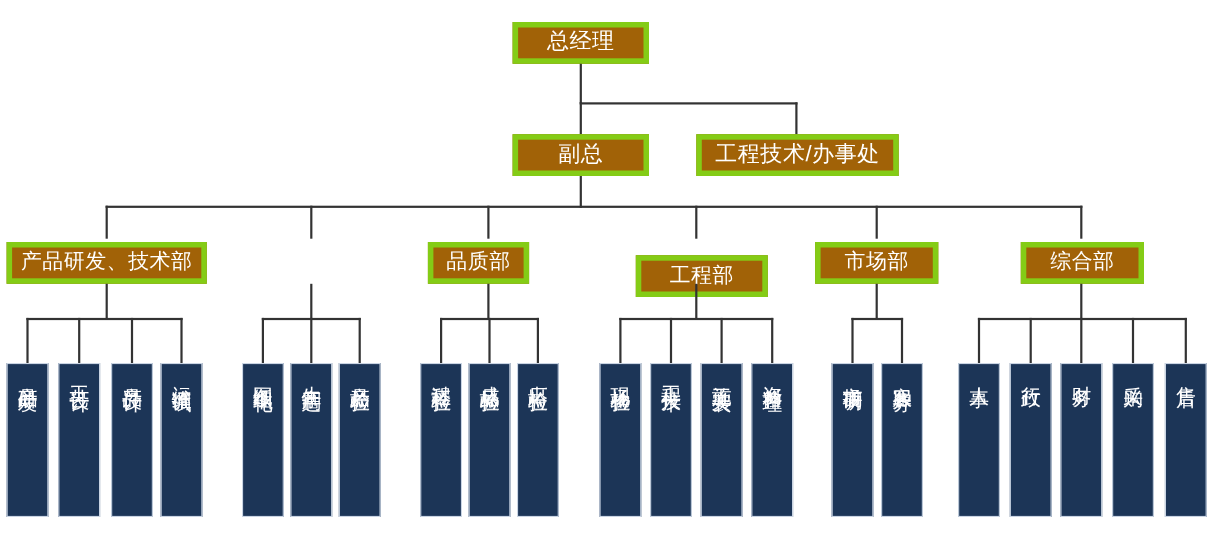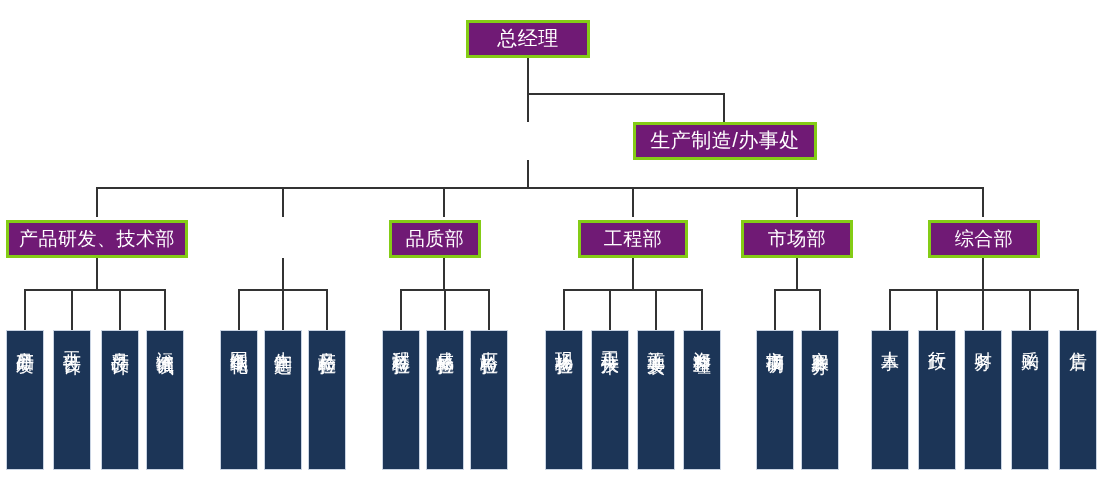--- a/index.html
+++ b/index.html
@@ -26,22 +26,22 @@
     align-items: center;
     justify-content: center;
     color: #ffffff;
     text-align: center;
     line-height: 1.08;
   }
 
   .node.level-top,
   .node.level-two,
   .node.level-dept {
-    background: #701a75;
-    border: 3px solid #84cc16;
+    background: #a16207;
+    border: 5px solid #84cc16;
     font-size: 20px;
     letter-spacing: 0.5px;
     white-space: nowrap;
   }
 
   .node.level-dept {
     font-size: 19px;
   }
 
   .node.leaf {
@@ -78,23 +78,26 @@
   </div>
 
   <div class="conn v" style="left:527px; top:58px; width:2px; height:36px;"></div>
 
   <div class="conn h" style="left:527px; top:93px; width:198px; height:2px;"></div>
 
   <div class="conn v" style="left:527px; top:93px; width:2px; height:29px;"></div>
 
   <div class="conn v" style="left:723px; top:93px; width:2px; height:29px;"></div>
 
+  <div class="node level-two" style="left:466px; top:122px; width:124px; height:38px;">
+    <span>副总</span>
+  </div>
 
   <div class="node level-two" style="left:633px; top:122px; width:184px; height:38px;">
-    <span>生产制造/办事处</span>
+    <span>工程技术/办事处</span>
   </div>
 
   <div class="conn v" style="left:527px; top:160px; width:2px; height:29px;"></div>
 
   <div class="conn h" style="left:96px; top:187px; width:888px; height:2px;"></div>
 
   <div class="conn v" style="left:96px; top:187px; width:2px; height:30px;"></div>
   <div class="conn v" style="left:282px; top:187px; width:2px; height:30px;"></div>
   <div class="conn v" style="left:443px; top:187px; width:2px; height:30px;"></div>
   <div class="conn v" style="left:632px; top:187px; width:2px; height:30px;"></div>
@@ -103,21 +106,21 @@
 
   <div class="node level-dept" style="left:6px; top:220px; width:182px; height:38px;font-family:Liberation Serif, serif;">
     <span>产品研发、技术部</span>
   </div>
 
 
   <div class="node level-dept" style="left:389px; top:220px; width:92px; height:38px;">
     <span>品质部</span>
   </div>
 
-  <div class="node level-dept" style="left:578px; top:220px; width:110px; height:38px;">
+  <div class="node level-dept" style="left:578px; top:232px; width:120px; height:38px;">
     <span>工程部</span>
   </div>
 
   <div class="node level-dept" style="left:928px; top:220px; width:112px; height:38px;">
     <span>综合部</span>
   </div>
 
   <div class="node level-dept" style="left:741px; top:220px; width:112px; height:38px;">
     <span>市场部</span>
   </div>

